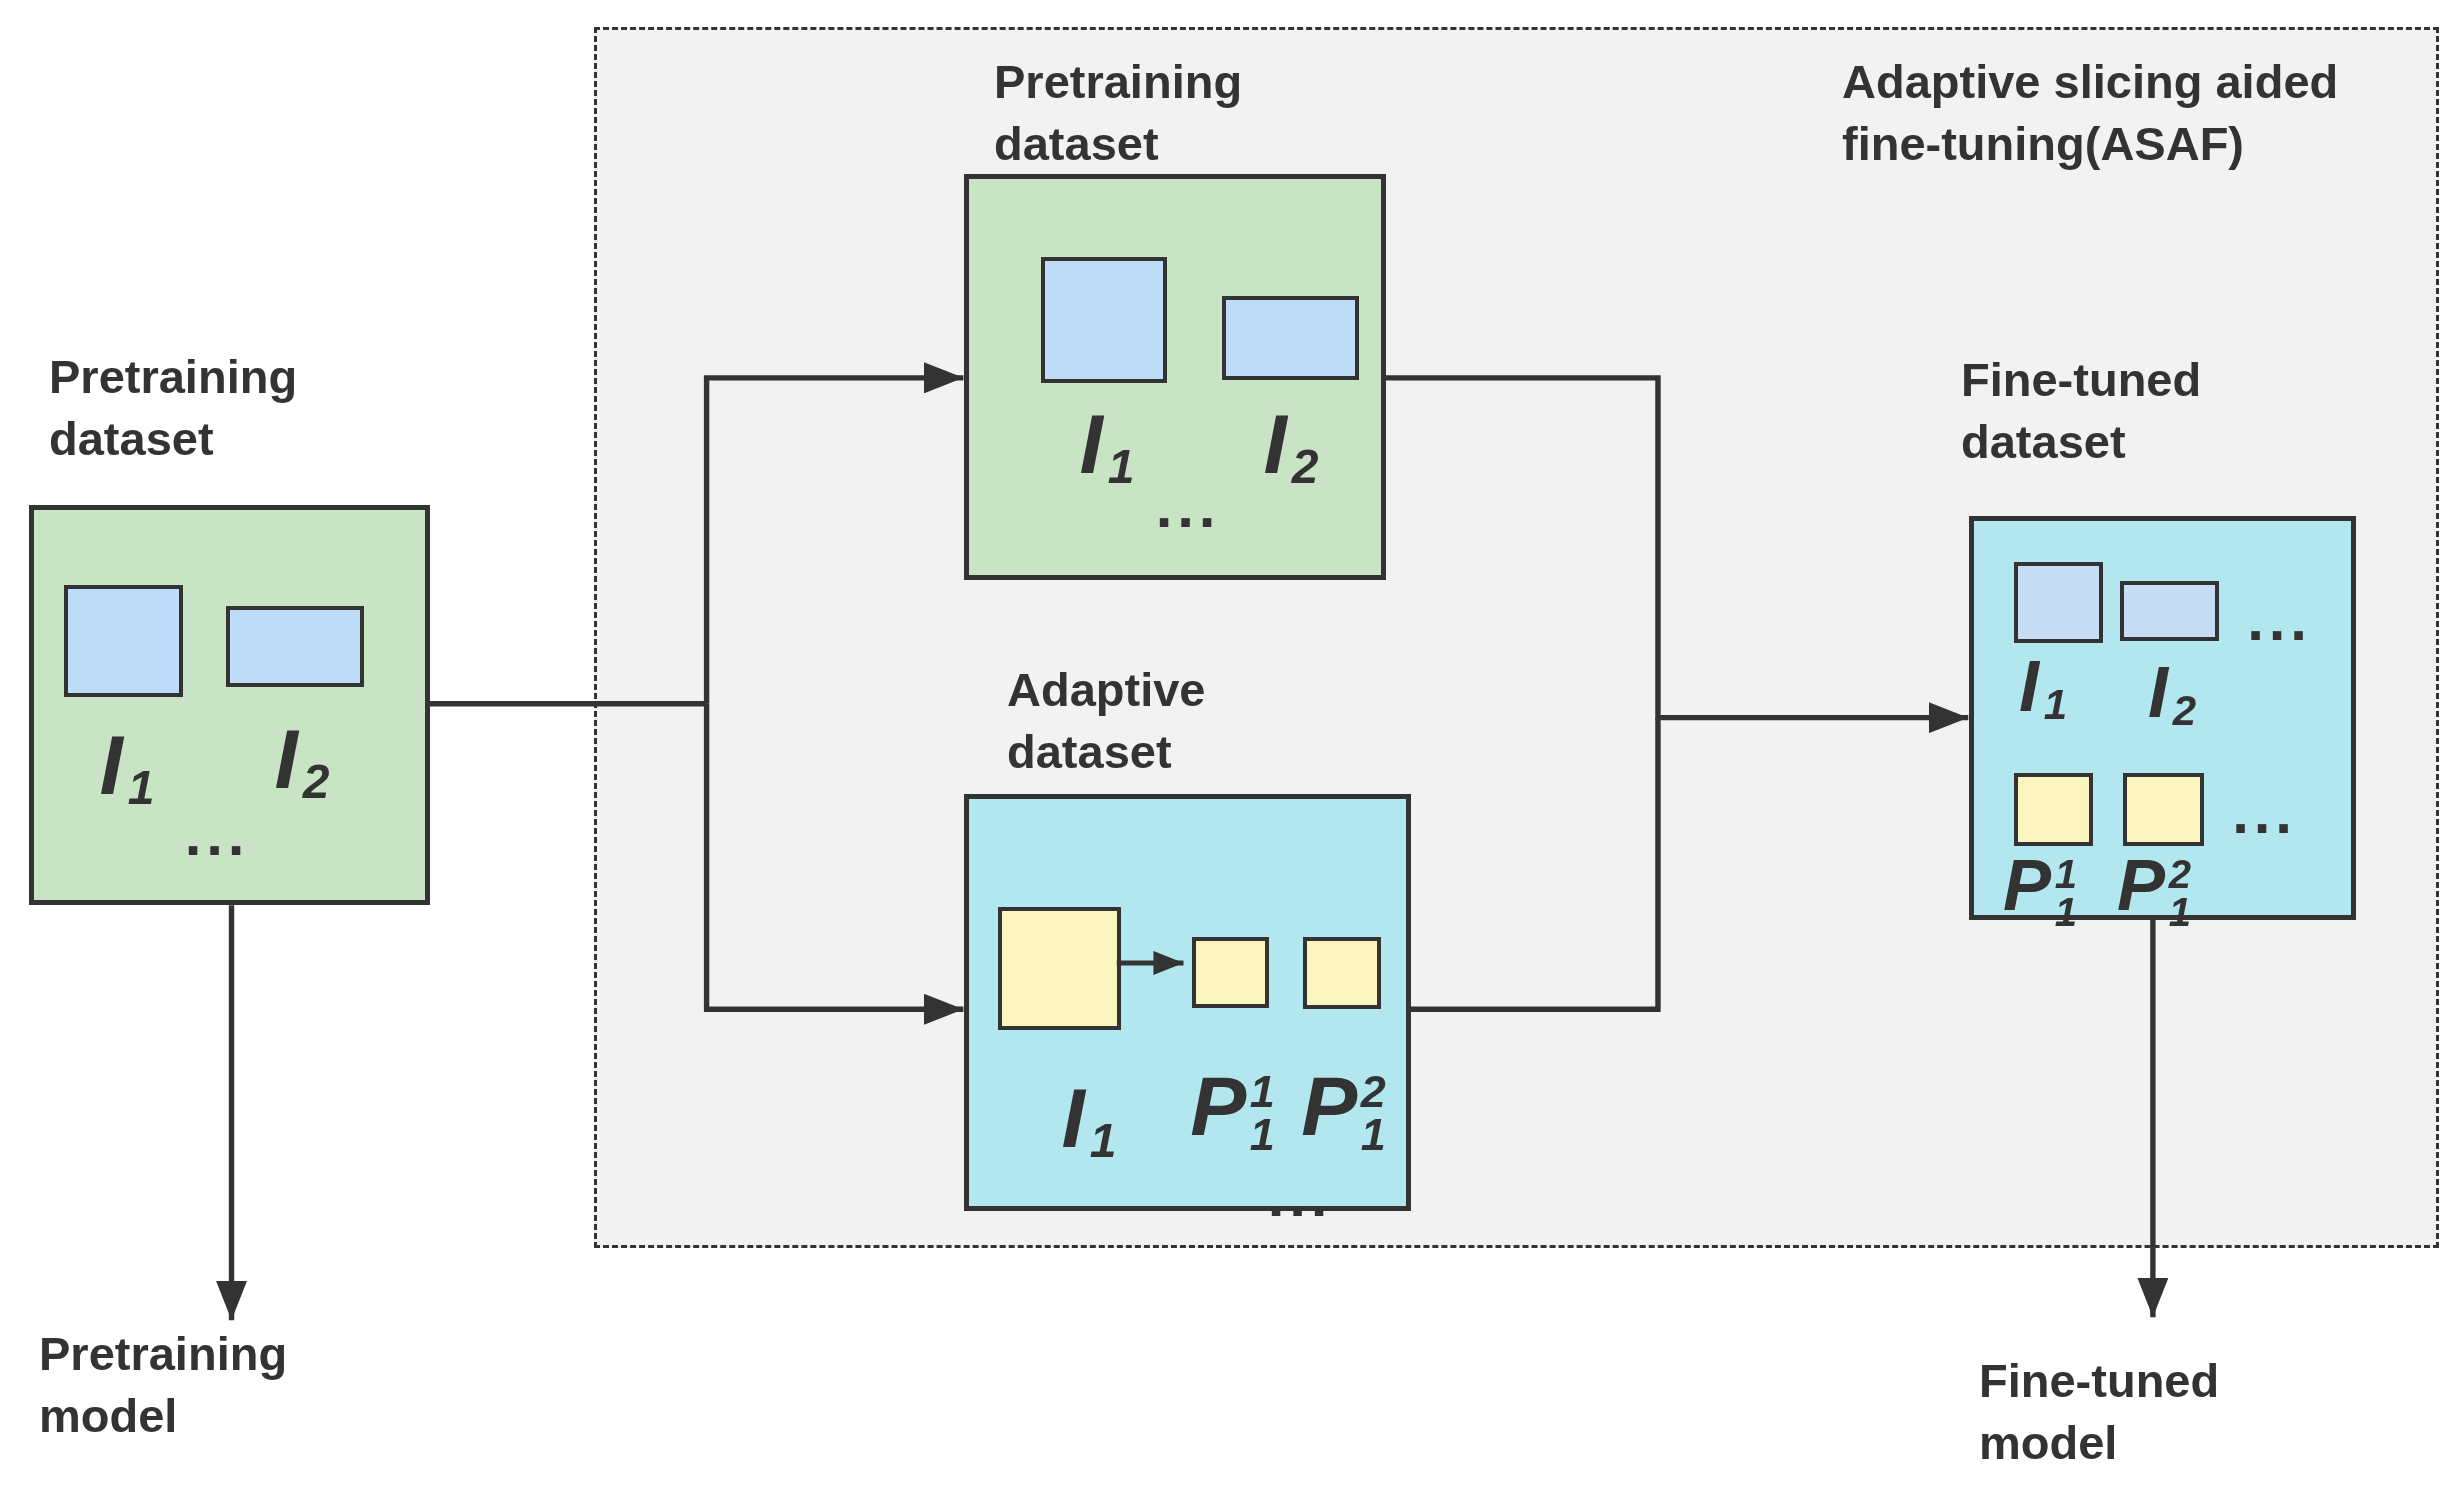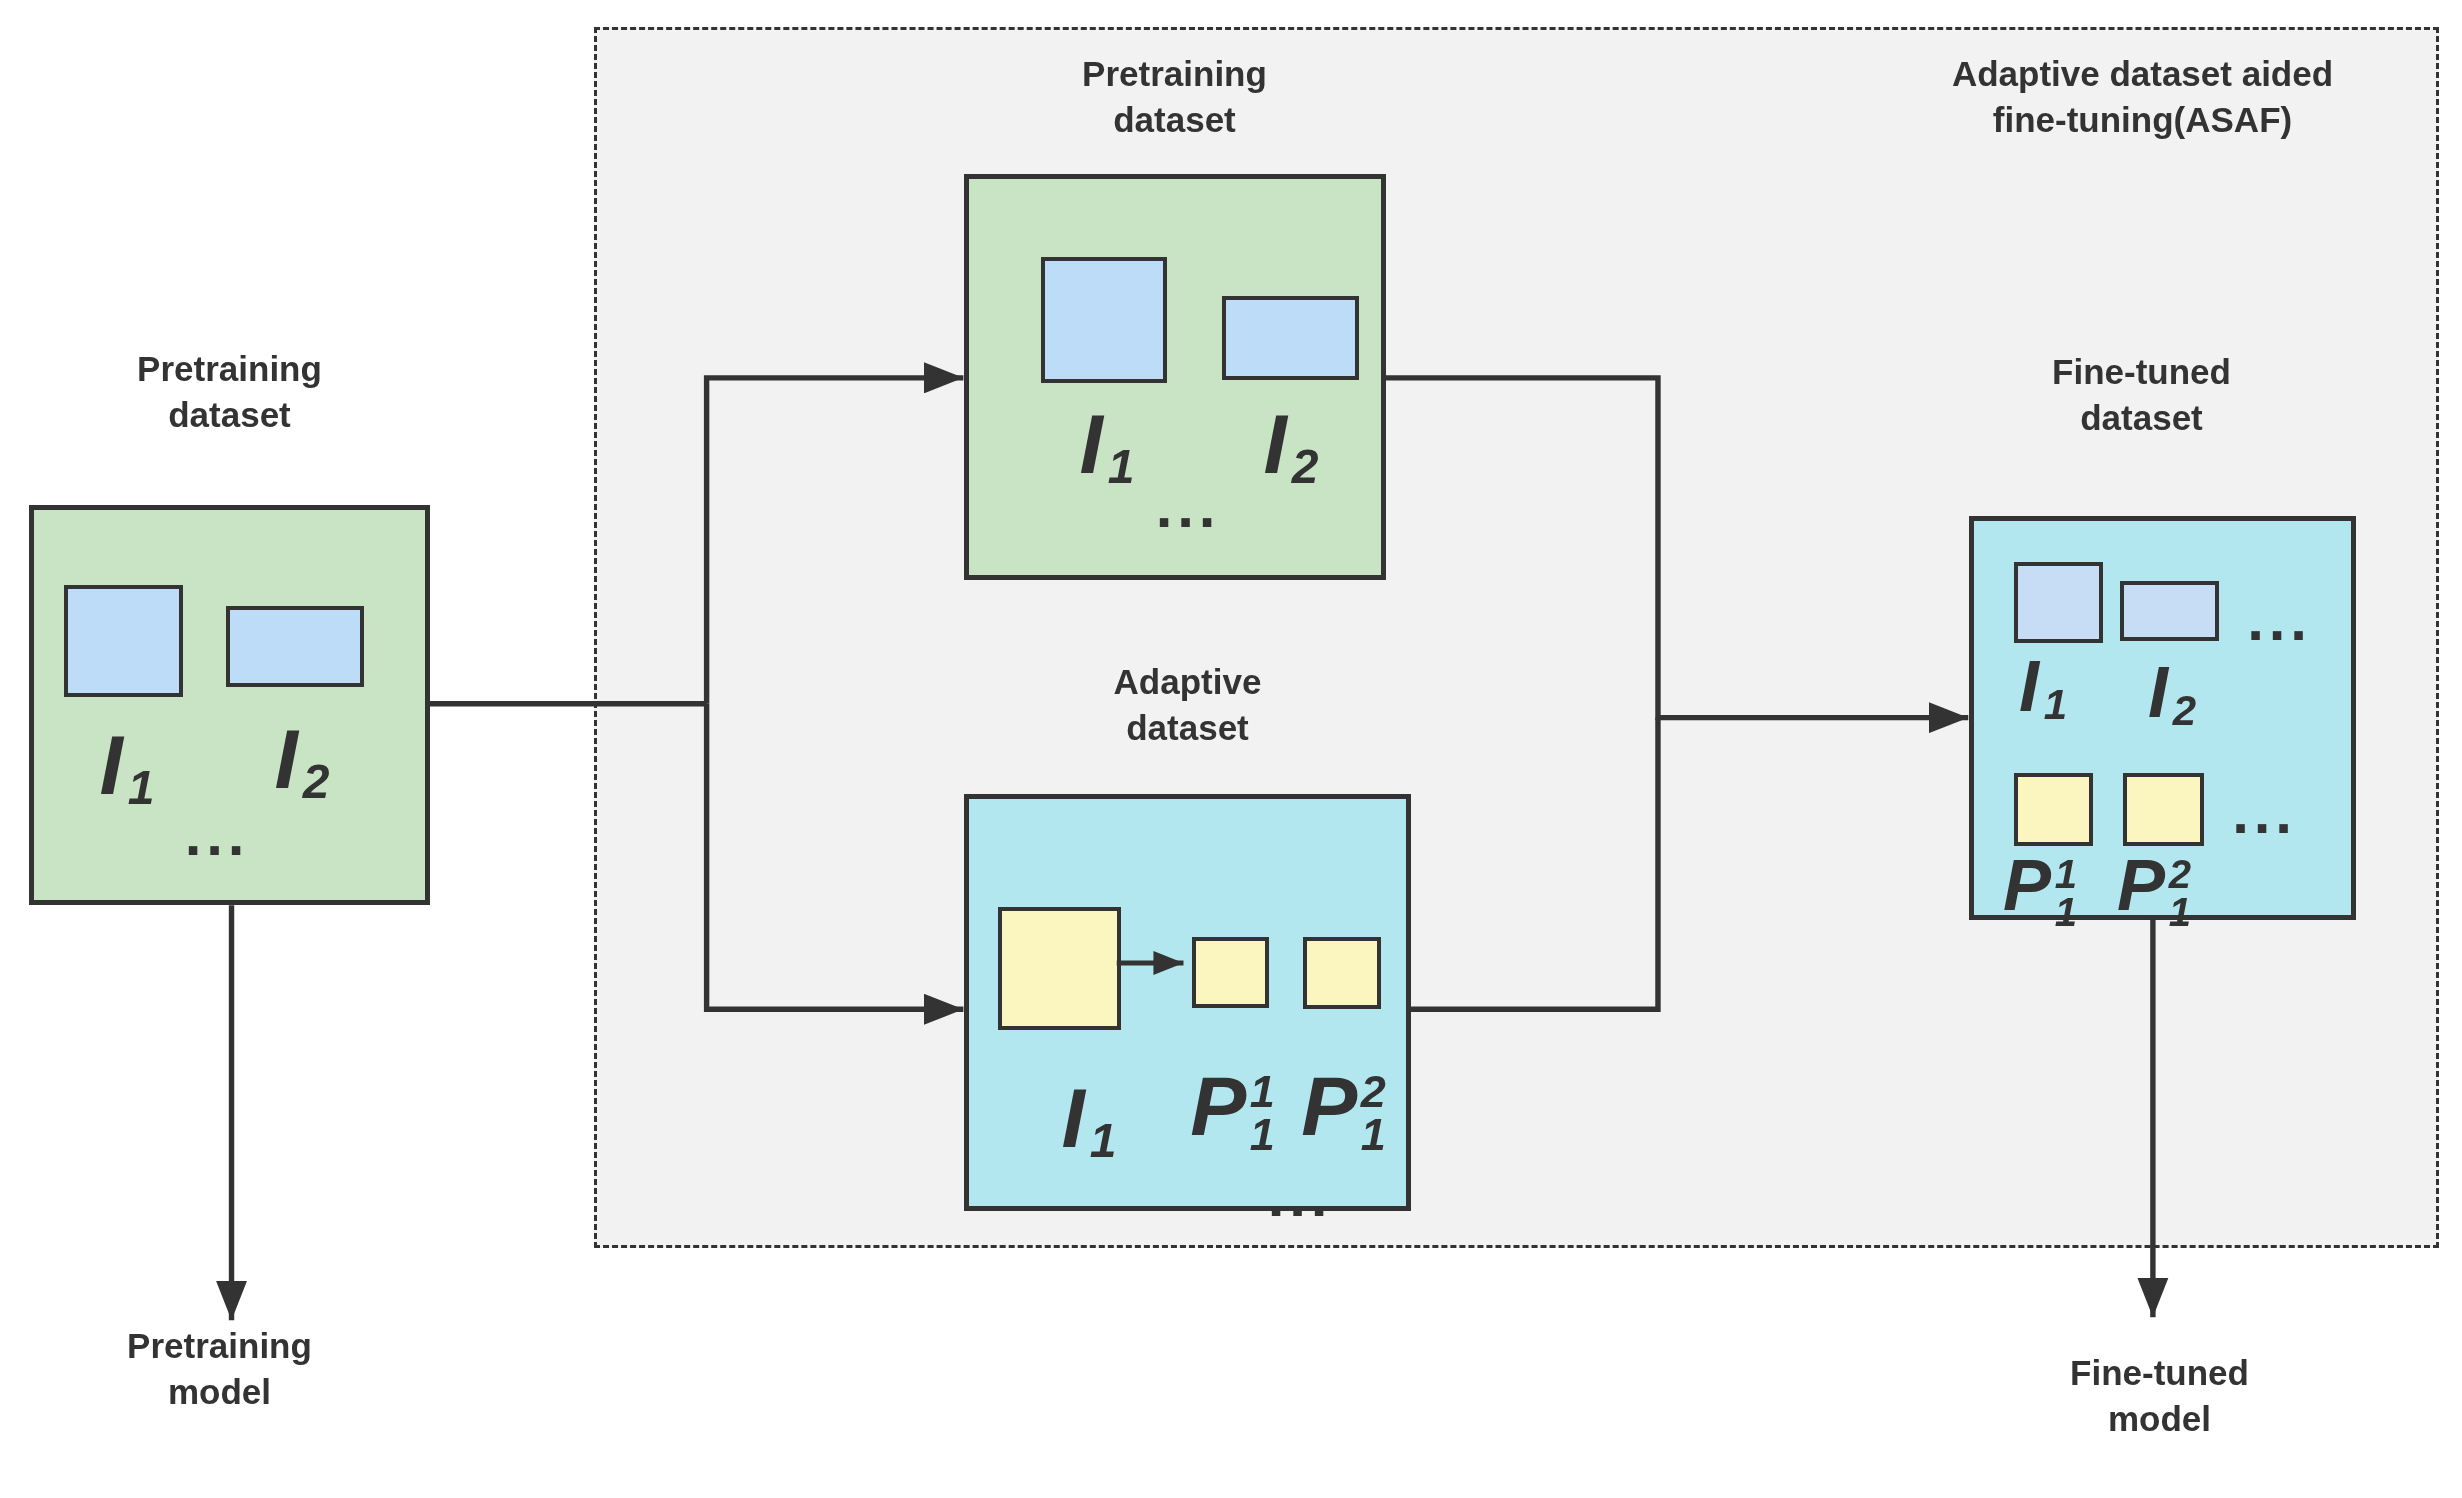--- a/index.html
+++ b/index.html
@@ -1,21 +1,21 @@
 <!DOCTYPE html>
 <html style="--page-bg: #ffffff; --outer-fill: #f2f2f2; --border-dark: #333333; --text: #333333; --green-fill: #c9e4c5; --cyan-fill: #b2e7ef; --blue-fill: #bddcf7; --blue-fill-light: #c7ddf5; --yellow-fill: #fbf5c0;font-size:9.6px"><head>
 <meta charset="utf-8">
 <style>
   html,body{margin:0;padding:0;background:#ffffff;}
   .canvas{position:relative;width:2462px;height:1499px;background:var(--page-bg,#fff);
           font-family:"Liberation Sans", sans-serif;color:var(--text,#333);overflow:hidden;}
   .asaf-region{position:absolute;left:594px;top:27px;width:1845px;height:1221px;
                background:var(--outer-fill,#f2f2f2);border:3.6px dashed var(--border-dark,#333);
                box-sizing:border-box;}
-  .title{position:absolute;font-weight:bold;font-size:35px;line-height:1.32;text-align:center;
+  .title{position:absolute;font-weight:bold;font-size:47px;line-height:1.32;text-align:left;
          white-space:pre-line;color:var(--text,#333);}
   .dataset-box{position:absolute;box-sizing:border-box;border:5.4px solid var(--border-dark,#333);}
   .green{background:var(--green-fill,#c9e4c5);}
   .cyan{background:var(--cyan-fill,#b2e7ef);}
   .thumb{position:absolute;box-sizing:border-box;border:4.8px solid var(--border-dark,#333);}
   .blue{background:var(--blue-fill,#bddcf7);}
   .bluelight{background:var(--blue-fill-light,#c7ddf5);}
   .yellow{background:var(--yellow-fill,#fbf5c0);}
   .mlabel{position:absolute;display:flex;align-items:center;justify-content:center;
           font-style:italic;font-weight:bold;color:var(--text,#333);}
@@ -26,21 +26,21 @@
   .dots{position:absolute;font-weight:bold;font-size:60px;letter-spacing:4.8px;
         text-align:center;color:var(--text,#333);line-height:1;}
   svg.connectors{position:absolute;left:0;top:0;pointer-events:none;}
 </style>
 </head>
 <body>
 
 <div class="canvas">
 
   <div class="asaf-region"></div>
-  <div class="title" style="left:1842px;top:51px;width:601px;">Adaptive dataset aided
+  <div class="title" style="left:1842px;top:51px;width:601px;">Adaptive slicing aided
 fine-tuning(ASAF)</div>
 
   <div class="title" style="left:49px;top:346px;width:361px;">Pretraining
 dataset</div>
   <div class="dataset-box green" style="left:29px;top:505px;width:401px;height:400px;">
     <div class="thumb blue" style="left:30px;top:75px;width:119px;height:112px;"></div>
     <div class="thumb blue" style="left:192px;top:96px;width:138px;height:81px;"></div>
     <div class="mlabel" style="left:36px;top:198px;width:114px;height:114px;">
       <span class="base">I</span>
       <span class="subonly">1</span>

